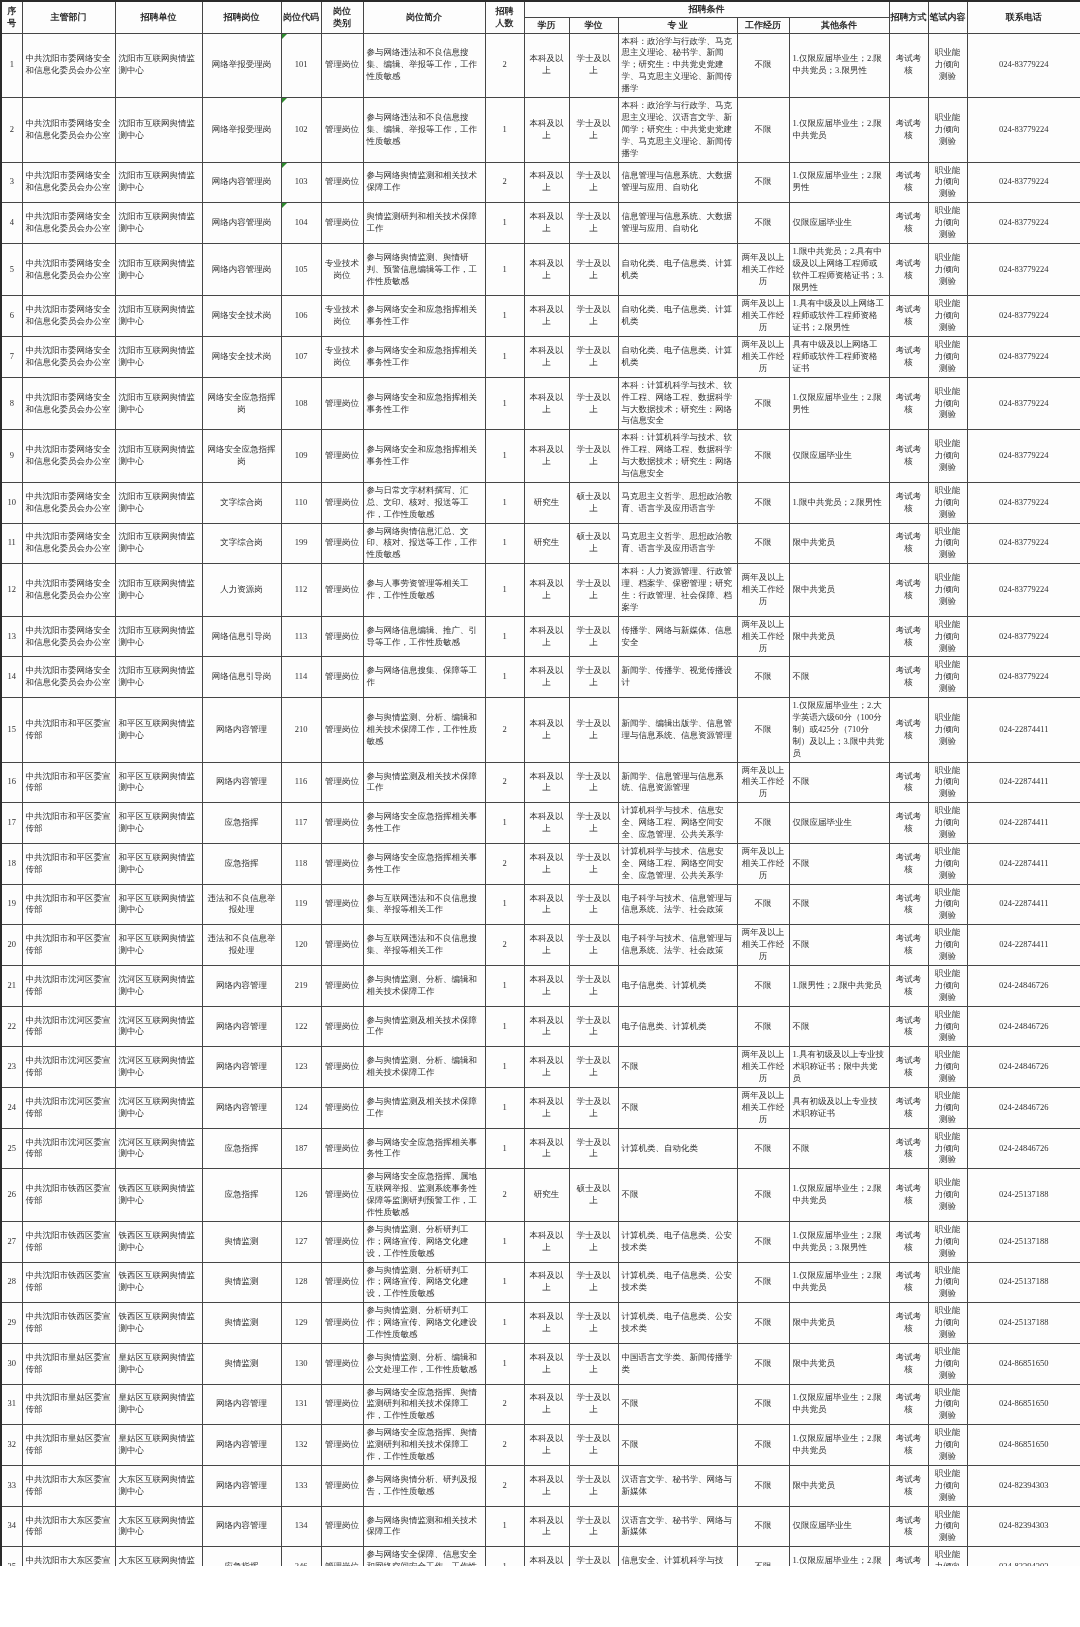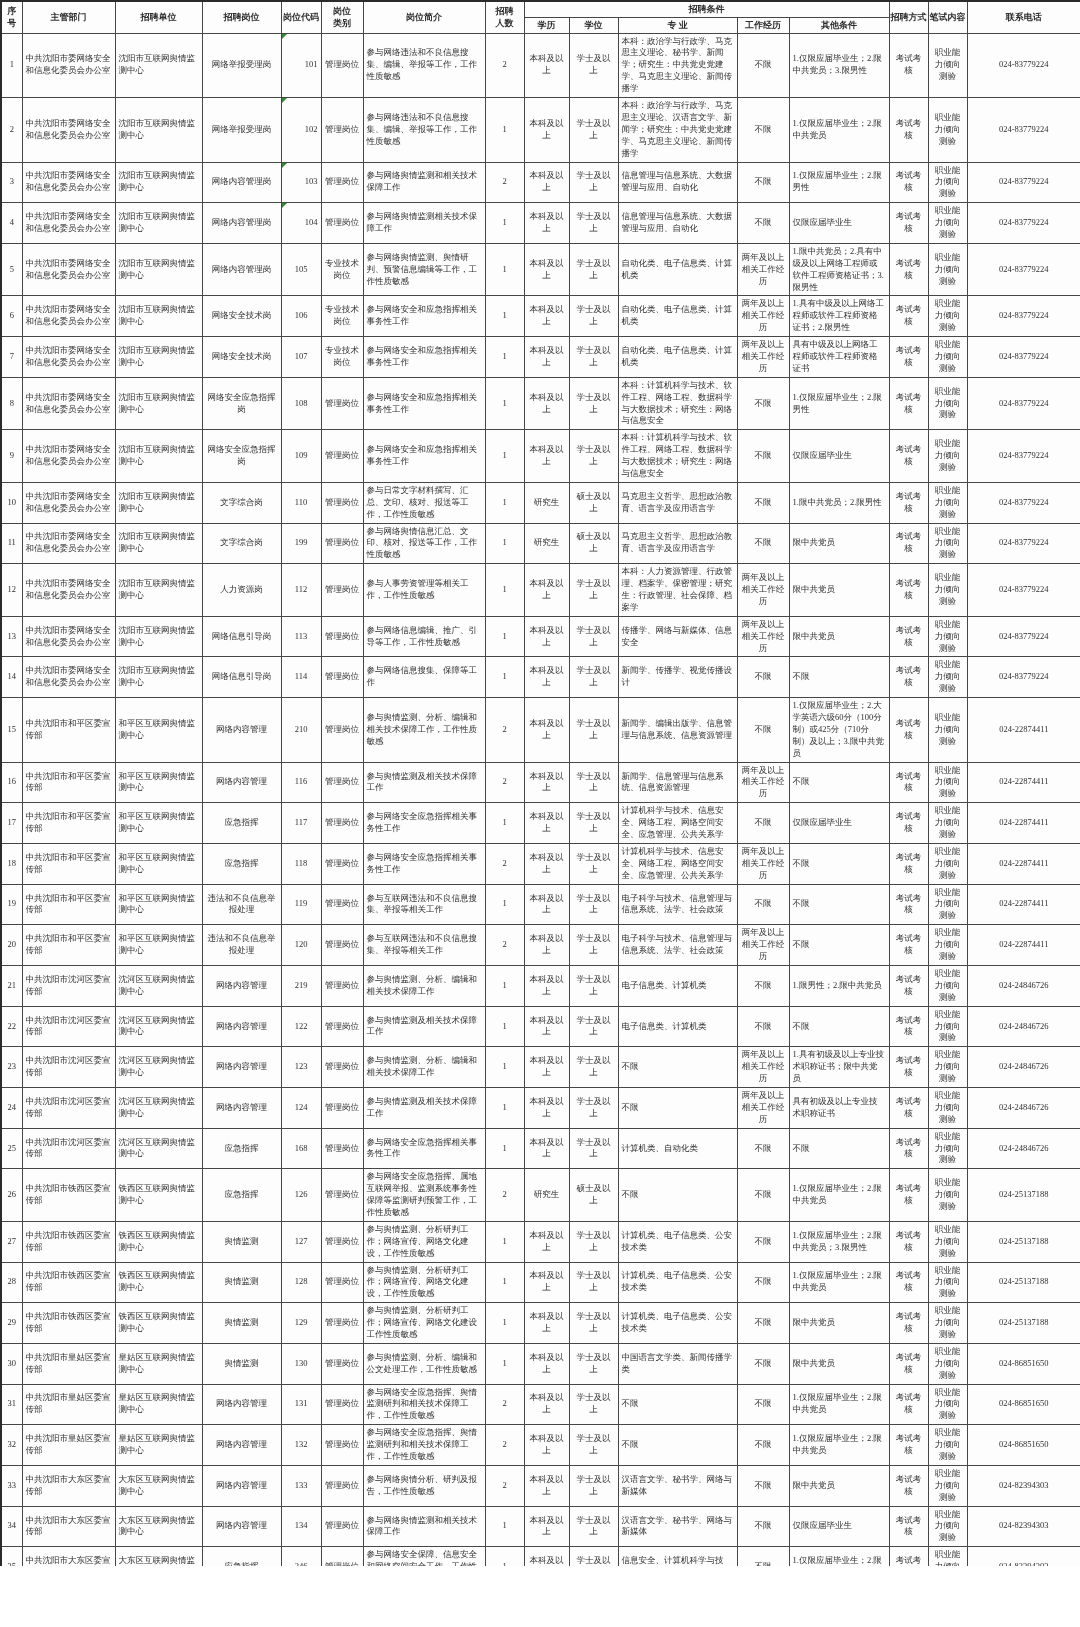--- a/index.html
+++ b/index.html
@@ -8,21 +8,21 @@
   table{width:1080px;height:1627px;table-layout:fixed;border-collapse:collapse;
         background:#fdfdfd;color:#2e2e2e;
         font-family:"Liberation Serif","DejaVu Serif",serif;}
   td,th{border:1px solid #464646;padding:2px 3px;vertical-align:middle;
         font-size:8.5px;line-height:1.4;word-break:break-all;overflow:hidden;}
   table{border:2px solid #2b2b2b;}
   th{font-size:9px;font-weight:bold;text-align:center;white-space:pre-line;padding:1px;}
   thead tr{height:16px;}
   td.center{text-align:center;}
   td.left{text-align:left;}
-  td.rel{position:relative;text-align:right;}
+  td.rel{position:relative;}
   .flag{position:absolute;left:0;top:0;width:0;height:0;
         border-top:5px solid #2e8b2e;border-right:5px solid transparent;}
 </style>
 </head>
 <body>
 
 <div class="page">
   <table>
     <colgroup>
       <col style="width:21px">
@@ -122,21 +122,21 @@
           <td class="center">职业能力倾向测验</td>
           <td class="center">024-83779224</td>
         </tr>
         <tr>
           <td class="center">4</td>
           <td class="left">中共沈阳市委网络安全和信息化委员会办公室</td>
           <td class="left">沈阳市互联网舆情监测中心</td>
           <td class="center">网络内容管理岗</td>
           <td class="center rel"><span class="flag"></span>104</td>
           <td class="center">管理岗位</td>
-          <td class="left">参与网络舆情监测相关技术保障工作</td>
+          <td class="left">舆情监测研判和相关技术保障工作</td>
           <td class="center">1</td>
           <td class="center">本科及以上</td>
           <td class="center">学士及以上</td>
           <td class="left">信息管理与信息系统、大数据管理与应用、自动化</td>
           <td class="center">不限</td>
           <td class="left">仅限应届毕业生</td>
           <td class="center">考试考核</td>
           <td class="center">职业能力倾向测验</td>
           <td class="center">024-83779224</td>
         </tr>
@@ -498,21 +498,21 @@
           <td class="left">具有初级及以上专业技术职称证书</td>
           <td class="center">考试考核</td>
           <td class="center">职业能力倾向测验</td>
           <td class="center">024-24846726</td>
         </tr>
         <tr>
           <td class="center">25</td>
           <td class="left">中共沈阳市沈河区委宣传部</td>
           <td class="left">沈河区互联网舆情监测中心</td>
           <td class="center">应急指挥</td>
-          <td class="center">168</td>
+          <td class="center">187</td>
           <td class="center">管理岗位</td>
           <td class="left">参与网络安全应急指挥相关事务性工作</td>
           <td class="center">1</td>
           <td class="center">本科及以上</td>
           <td class="center">学士及以上</td>
           <td class="left">计算机类、自动化类</td>
           <td class="center">不限</td>
           <td class="left">不限</td>
           <td class="center">考试考核</td>
           <td class="center">职业能力倾向测验</td>

